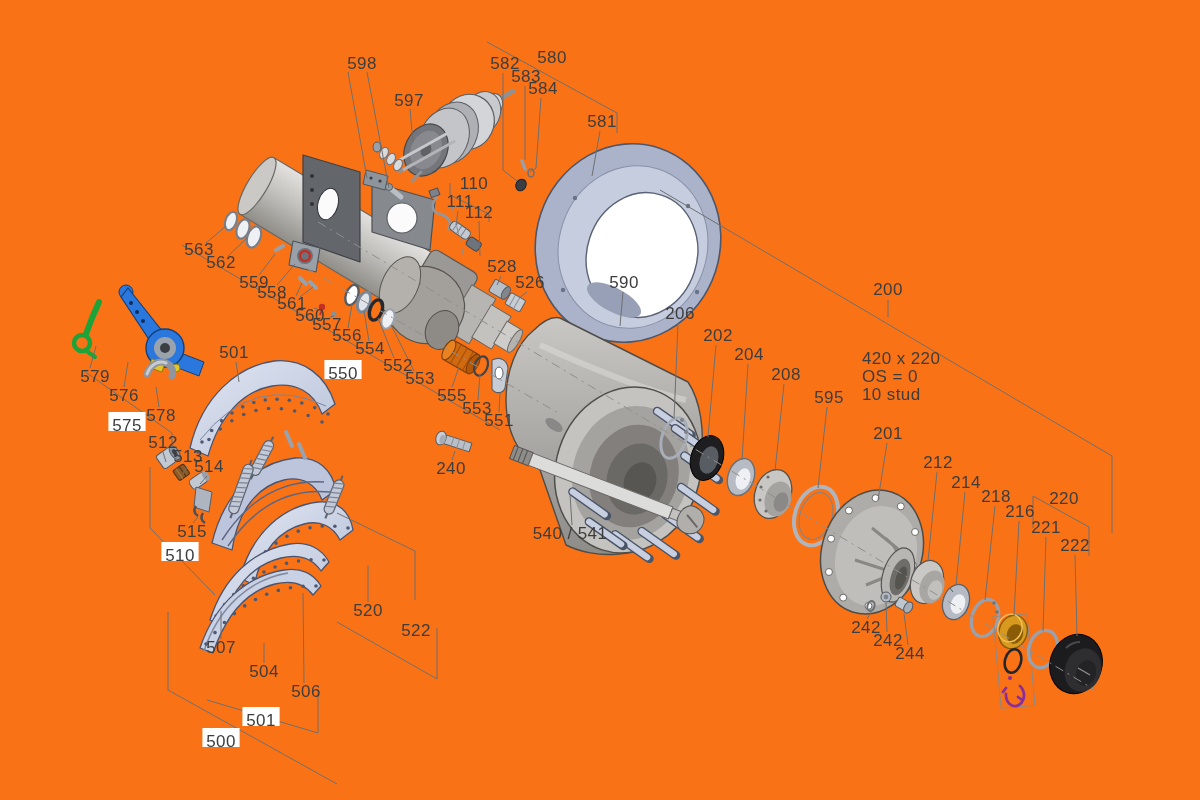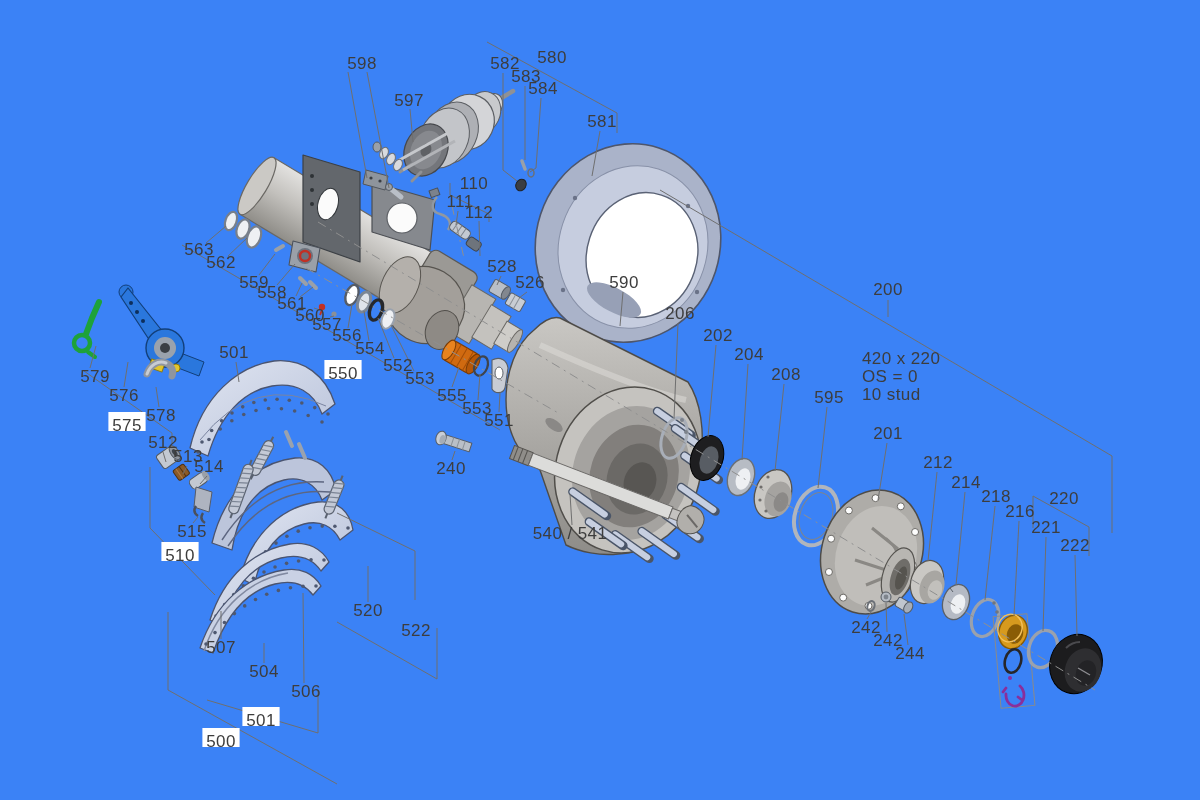--- a/index.html
+++ b/index.html
@@ -1,16 +1,16 @@
 <!DOCTYPE html>
 <html><head>
 <meta charset="utf-8">
 <style>
   html,body{margin:0;padding:0;background:#ffffff;}
-  .canvas{position:relative;width:1200px;height:800px;background:#3b82f6;overflow:hidden;
+  .canvas{position:relative;width:1200px;height:800px;background:#f97316;overflow:hidden;
           font-family:"Liberation Sans",sans-serif;}
   svg{position:absolute;left:0;top:0;}
   .lbl{font-family:"Liberation Sans",sans-serif;font-size:17px;letter-spacing:.4px;}
 </style>
 </head>
 <body>
 
 <div class="canvas">
 <svg width="1200" height="800" viewBox="0 0 1200 800">
   <defs>

